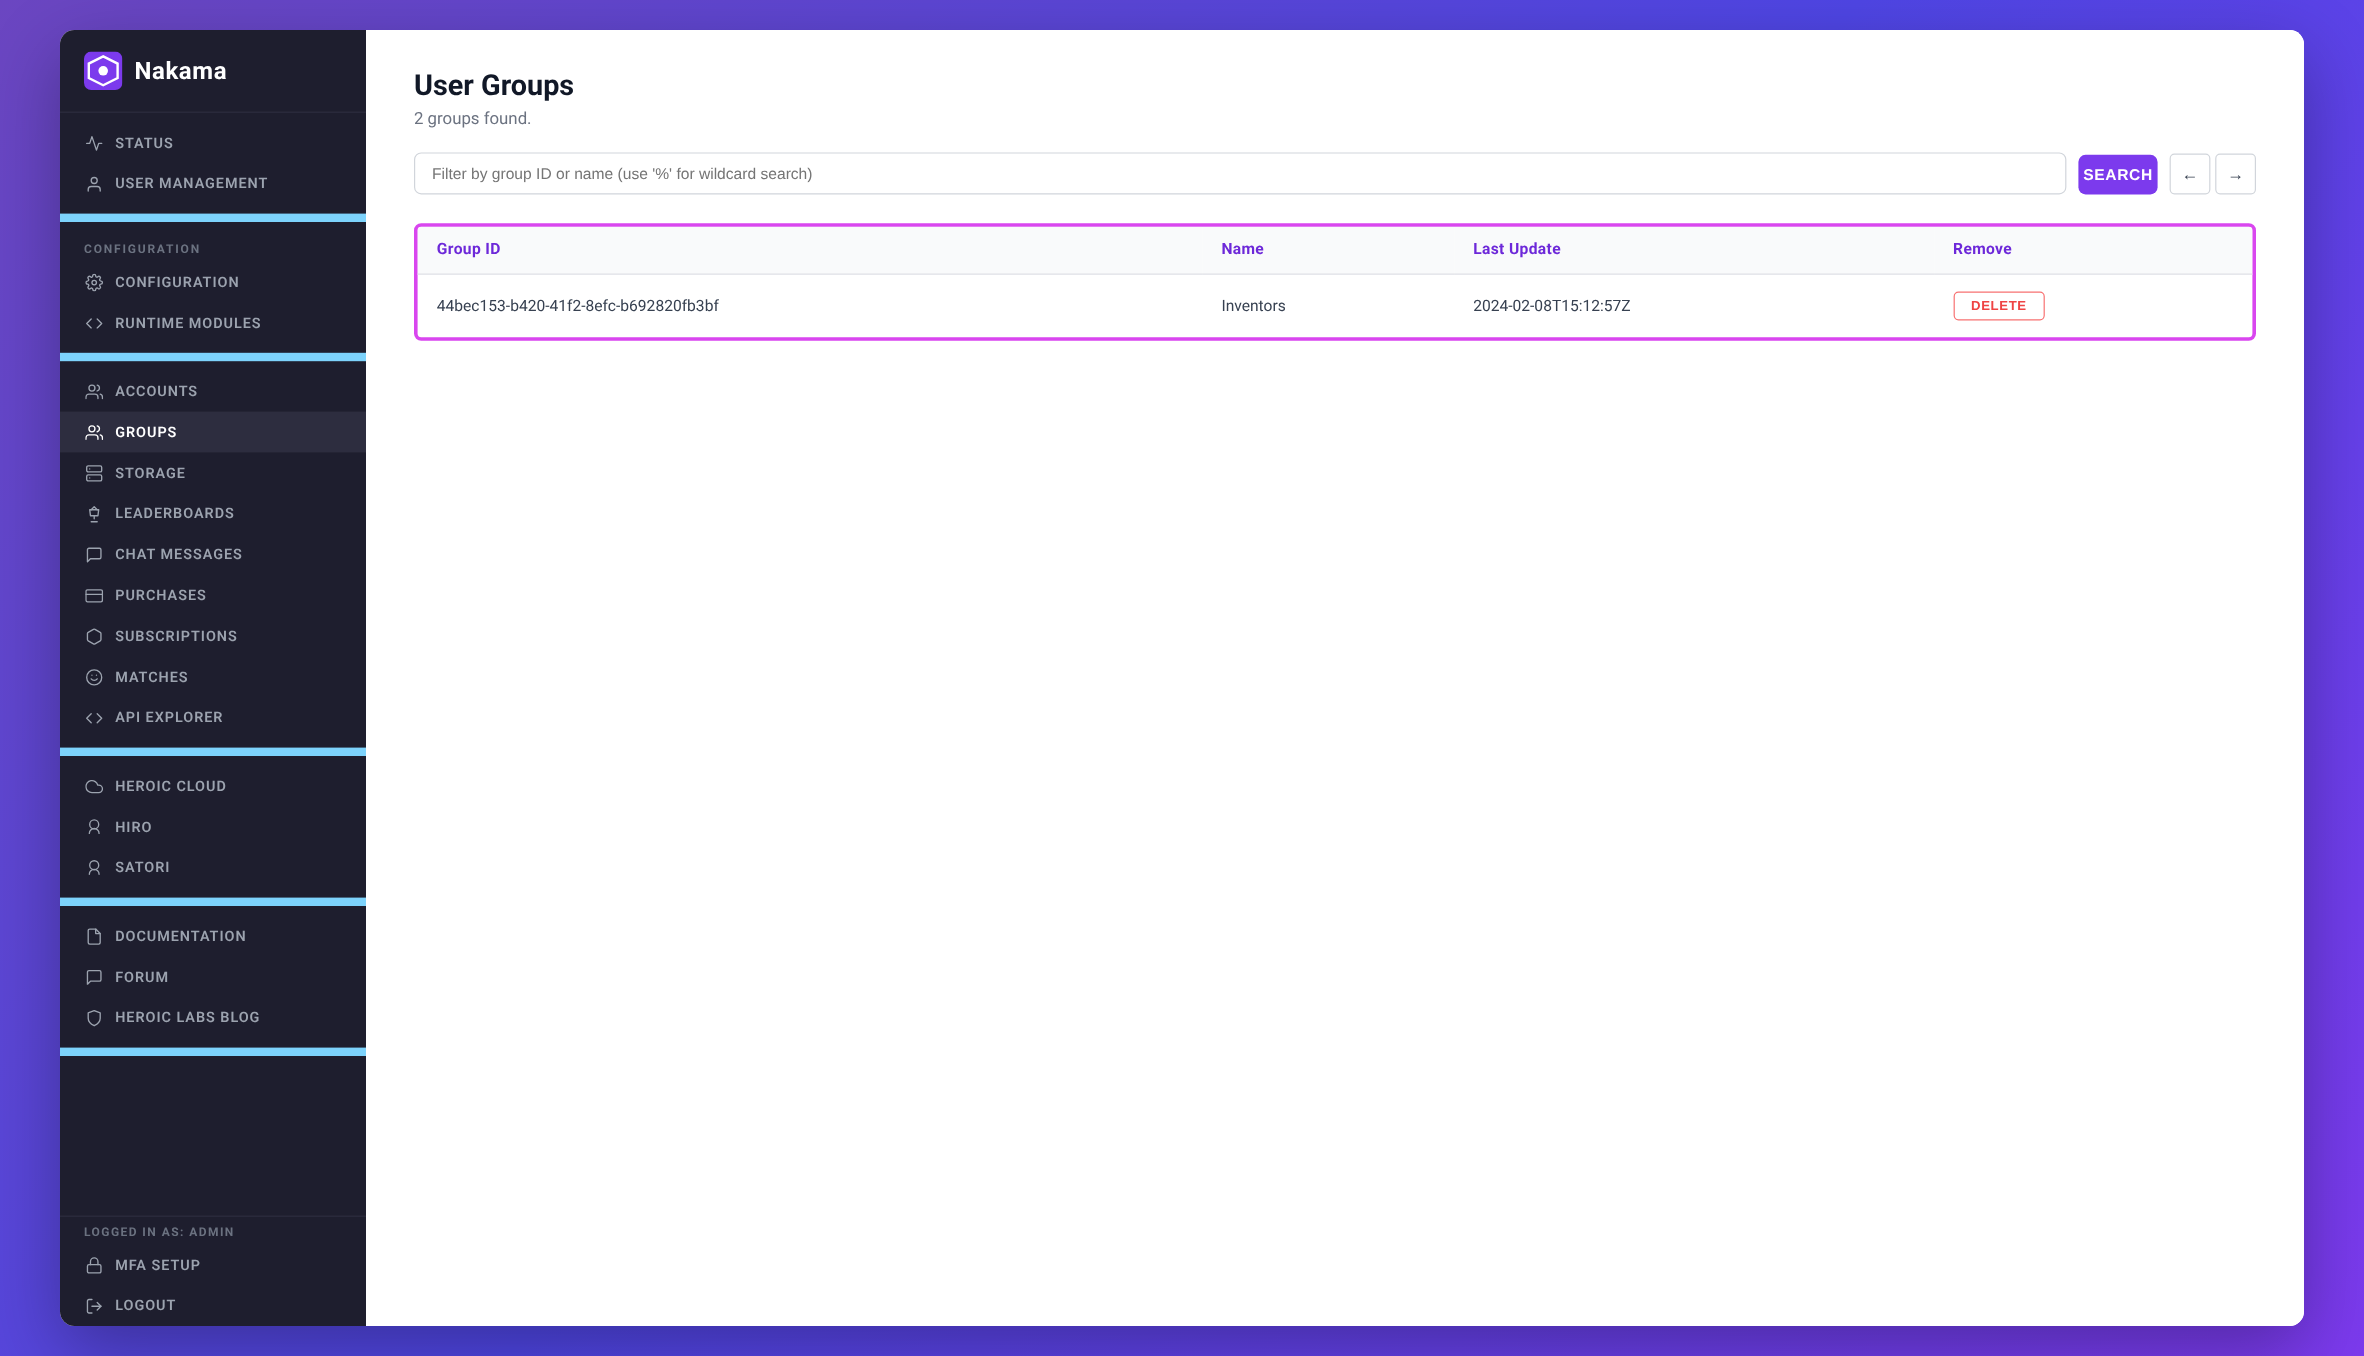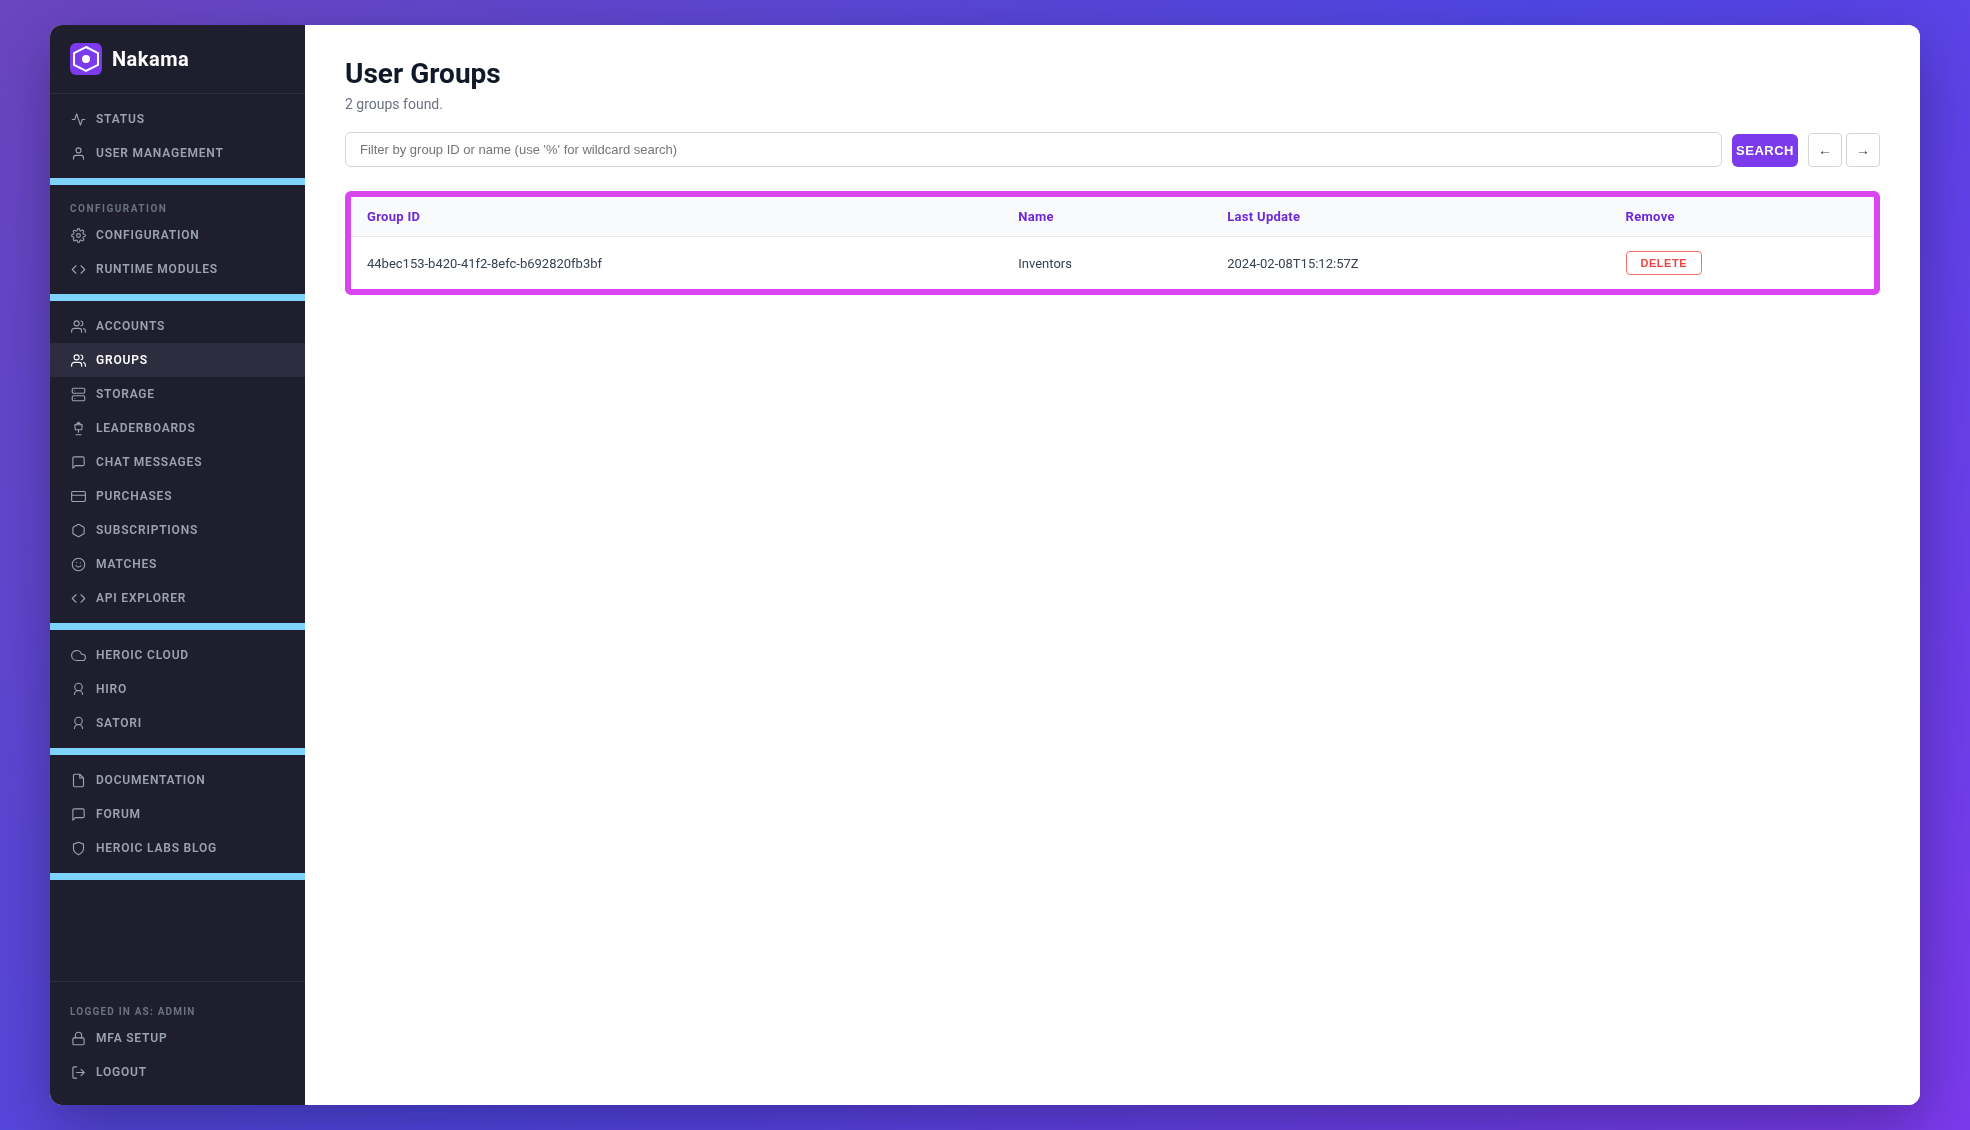--- a/index.html
+++ b/index.html
@@ -80,40 +80,40 @@
     .sidebar-item-icon {
       width: 16px;
       height: 16px;
       flex-shrink: 0;
       display: flex;
       align-items: center;
       justify-content: center;
     }
     .sidebar-bottom {
       margin-top: auto;
-      padding: 16px 0;
+      padding: 0 0;
       border-top: 1px solid #2d2d3f;
     }
     .logged-in-label {
       color: #6b7280;
       font-size: 10px;
       font-weight: 700;
       letter-spacing: 1.2px;
       padding: 8px 20px 4px;
       text-transform: uppercase;
     }
     
     .main-content {
       flex: 1;
       background: #fff;
       overflow-y: auto;
       padding: 32px 40px;
     }
     .page-title {
-      font-size: 28px;
+      font-size: 24px;
       font-weight: 700;
       color: #111827;
       margin-bottom: 6px;
     }
     .results-count {
       font-size: 14px;
       color: #6b7280;
       margin-bottom: 20px;
     }
     .search-bar {
@@ -156,21 +156,21 @@
       cursor: pointer;
       display: flex;
       align-items: center;
       justify-content: center;
       font-size: 14px;
       color: #374151;
     }
     
     .table-container {
       width: 100%;
-      border: 6px solid #d946ef;
+      border: 3px solid #d946ef;
       border-radius: 6px;
       overflow: hidden;
     }
     table {
       width: 100%;
       border-collapse: collapse;
     }
     thead tr {
       background: #f9fafb;
       border-bottom: 1px solid #e5e7eb;

